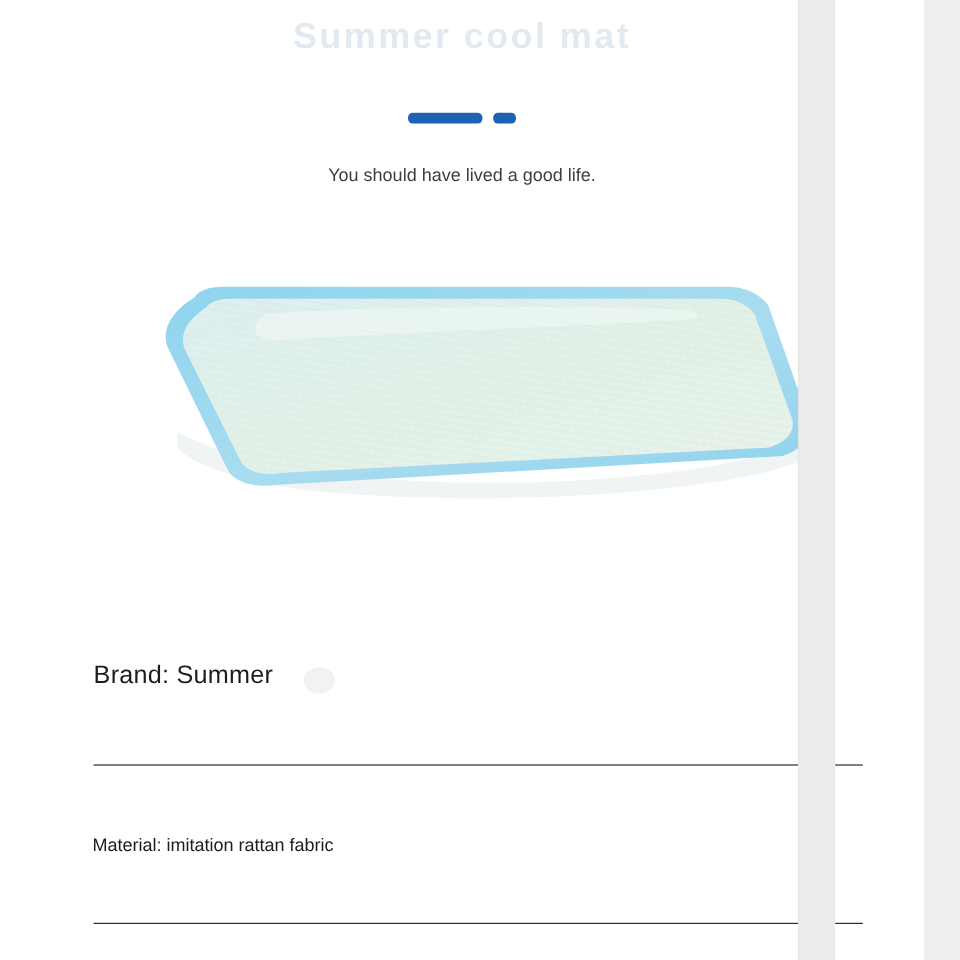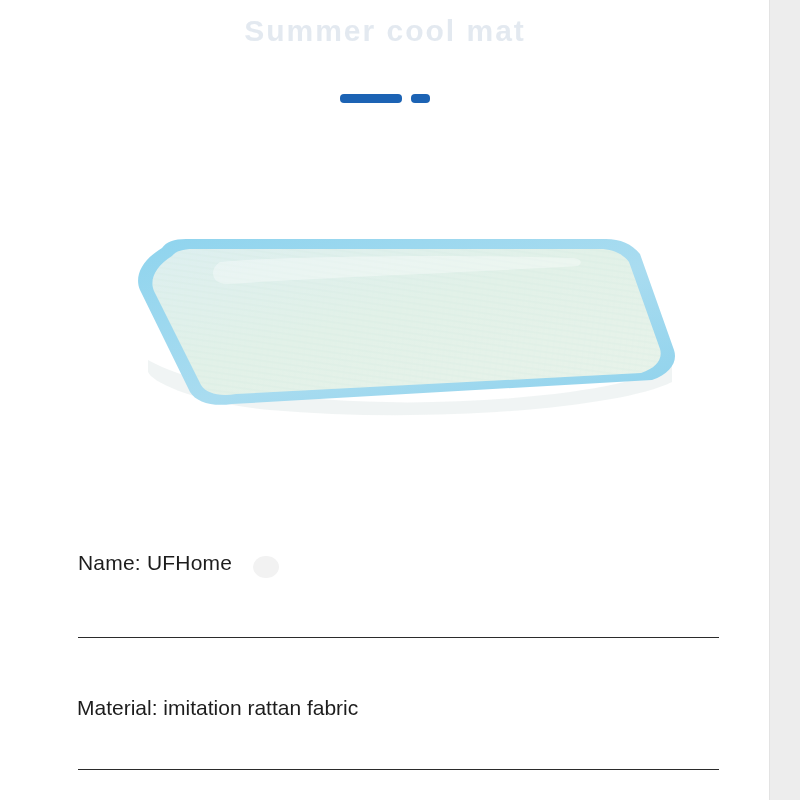--- a/index.html
+++ b/index.html
@@ -8,21 +8,21 @@
   }
   body {
     width: 800px;
     height: 800px;
     background: #eeeeee;
     font-family: "Liberation Sans", sans-serif;
     overflow: hidden;
   }
   .page {
     position: relative;
-    width: 800px;
+    width: 696px;
     height: 800px;
     background: #eeeeee;
   }
   .sheet {
     position: absolute;
     left: 0;
     top: 0;
     width: 770px;
     height: 800px;
     background: #ffffff;
@@ -137,38 +137,39 @@
     width: 641px;
     height: 0;
     border-top: 1.5px solid #2b2b2b;
   }
   .rule-1 { top: 637px; }
   .rule-2 { top: 769px; }
   .material {
     position: absolute;
     left: 77px;
     top: 696px;
-    font-size: 21px;
+    font-size: 15px;
     color: #1d1d1d;
   }
 </style>
 </head>
 <body>
 
 <div class="page">
 
   <div class="sheet">
 
     <div class="headline">Summer cool mat</div>
 
     <div class="dash-rule">
       <span class="dash-long"></span>
       <span class="dash-short"></span>
     </div>
 
+    <div class="tagline">You should have lived a good life.</div>
 
     <div class="photo-wrap">
       <div class="mat">
         <svg width="580" height="190" viewBox="0 0 580 190">
           <defs>
             <linearGradient id="matFill" x1="0" y1="0" x2="1" y2="1">
               <stop offset="0%" stop-color="#ddeff0"></stop>
               <stop offset="45%" stop-color="#e2f1e8"></stop>
               <stop offset="100%" stop-color="#e9f3ea"></stop>
             </linearGradient>
@@ -189,21 +190,21 @@
           <path d="M62 16 C66 10 74 7 86 7 L506 7 C520 7 532 12 540 22 L574 118 C578 130 570 142 552 148 L132 172 C112 175 96 170 90 160 L40 58 C34 44 42 28 62 16 Z" fill="url(#edgeFill)"></path>
 
           <path d="M72 24 C76 19 83 17 93 17 L500 17 C512 17 522 21 529 30 L560 117 C563 127 556 136 541 141 L136 162 C119 165 106 161 101 153 L54 59 C49 47 56 34 72 24 Z" fill="url(#matFill)"></path>
           <path d="M72 24 C76 19 83 17 93 17 L500 17 C512 17 522 21 529 30 L560 117 C563 127 556 136 541 141 L136 162 C119 165 106 161 101 153 L54 59 C49 47 56 34 72 24 Z" fill="url(#weave)"></path>
 
           <path d="M120 30 C180 24 360 22 470 26 C480 26 484 30 478 34 C380 40 210 46 128 52 C112 53 108 38 120 30 Z" fill="#ffffff" opacity="0.35"></path>
         </svg>
       </div>
     </div>
 
-    <div class="brand">Name: UFHome</div>
+    <div class="brand">Brand: Summer</div>
     <div class="brand-ghost"></div>
 
 
     <div class="rule rule-1"></div>
 
     <div class="material">Material: imitation rattan fabric</div>
 
     <div class="rule rule-2"></div>
 
   </div>

